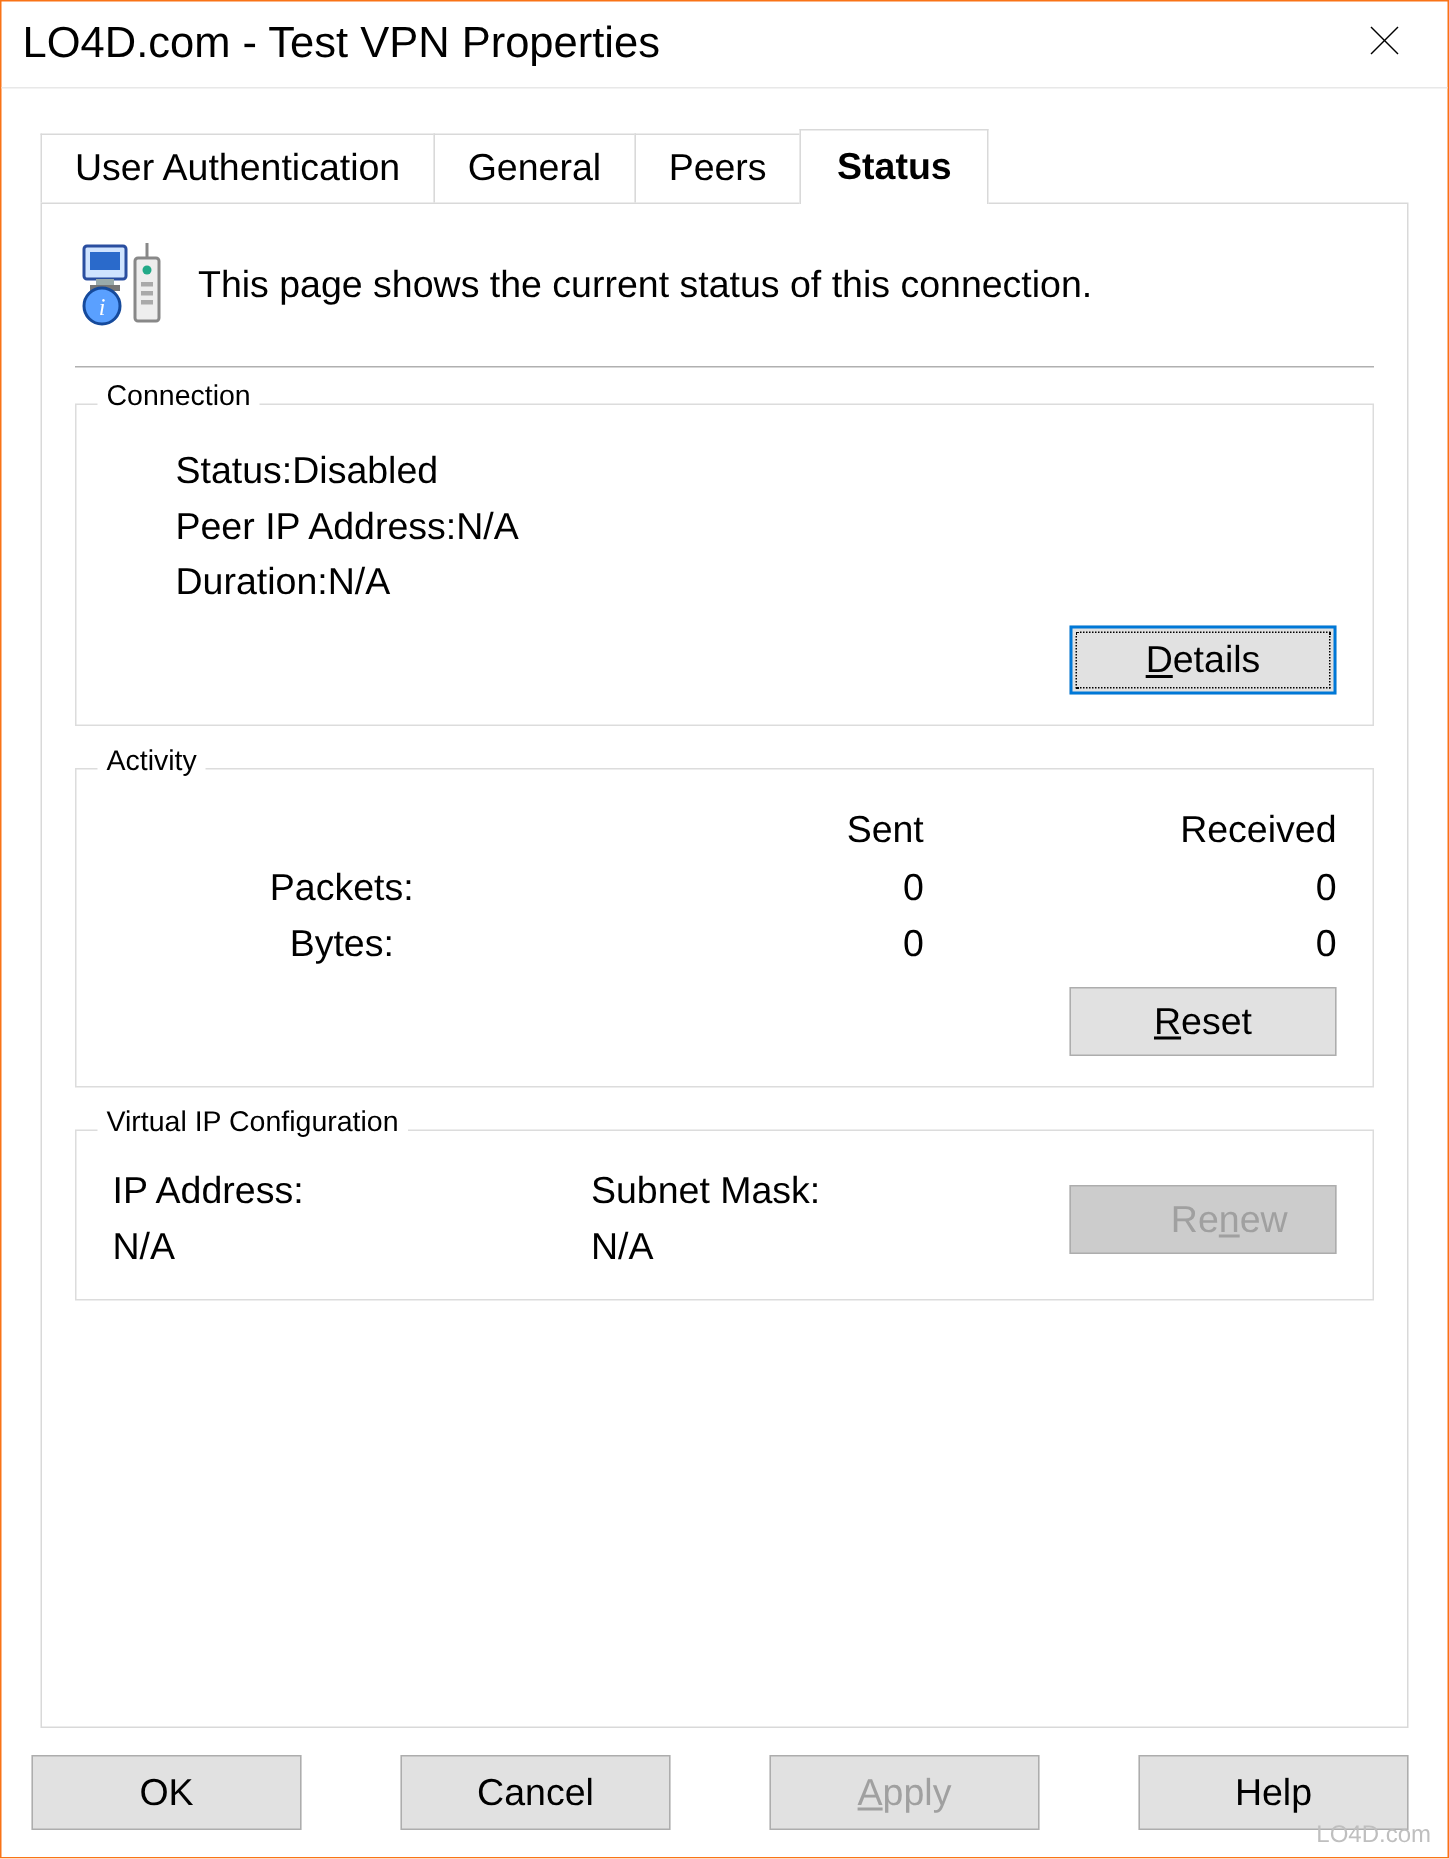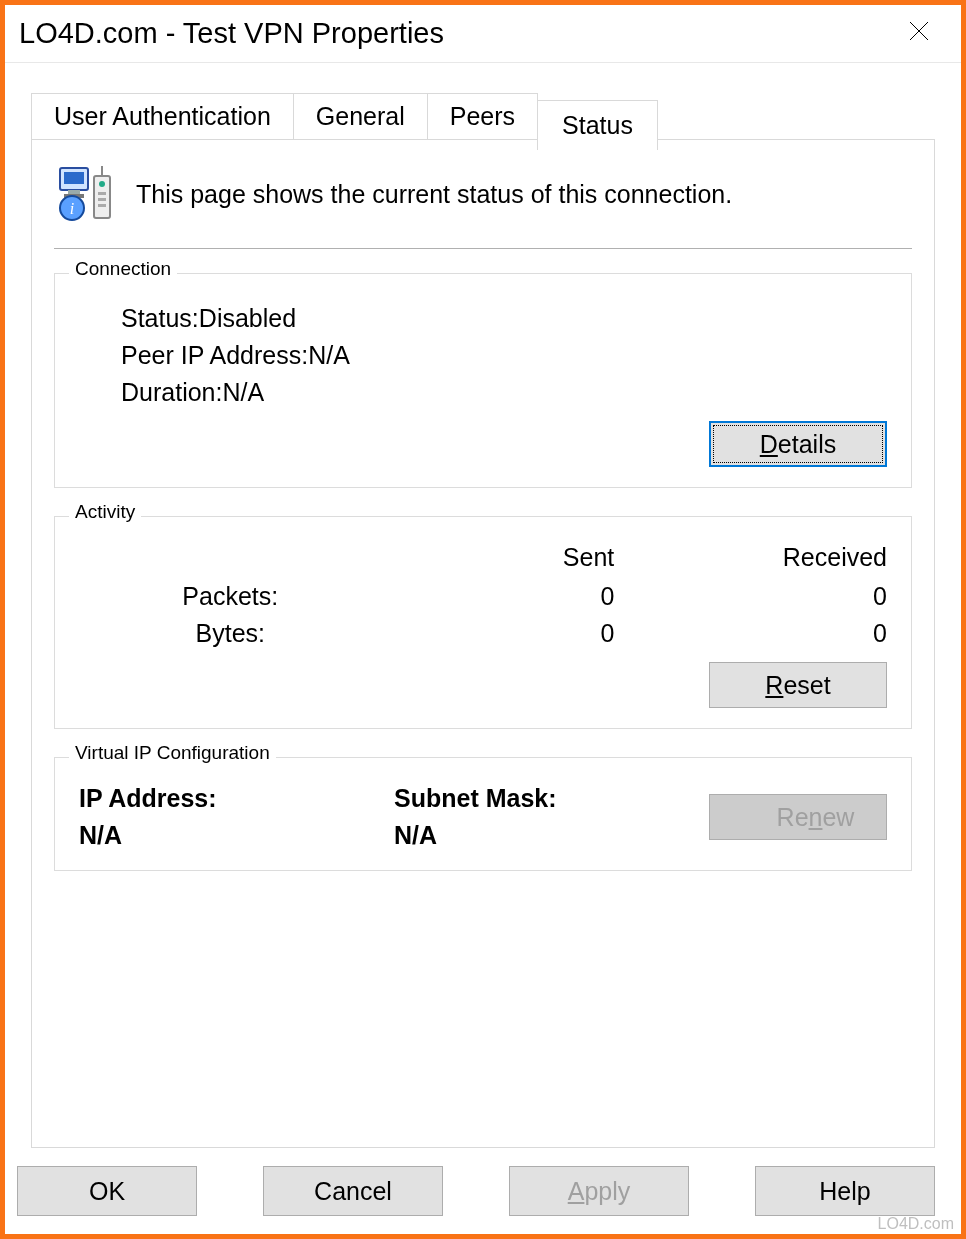--- a/index.html
+++ b/index.html
@@ -6,21 +6,21 @@
   html, body { margin:0; padding:0; }
   body {
     width: 966px;
     height: 1239px;
     font-family: "Segoe UI", Tahoma, sans-serif;
     font-size: 25px;
     background: #fff;
     color: #000;
     overflow: hidden;
   }
-  .window { width:100%; height:100%; display:flex; flex-direction:column; border:5px solid #f97316; }
+  .window { width:100%; height:100%; display:flex; flex-direction:column; border:1px solid #f97316; }
   .titlebar {
     height: 58px;
     display:flex; align-items:center; justify-content:space-between;
     padding: 0 20px 0 14px;
     border-bottom: 1px solid #e8e8e8;
   }
   .titlebar .title { font-size: 29px; font-weight: 400; color:#000; }
   .titlebar .close { font-size: 28px; line-height:1; cursor:pointer; padding:6px 10px; }
   .close svg { width:24px; height:24px; stroke:#000; stroke-width:1; }
   .client { flex:1; padding: 26px 26px 0 26px; display:flex; flex-direction:column; }
@@ -33,21 +33,22 @@
     background:#fff;
     margin-right:-1px;
     position:relative;
     cursor:pointer;
     font-size: 25px;
   }
   .tab.active {
     background:#fff;
     z-index:2;
     padding: 10px 24px 10px 24px;
-    top:11px;
+    top:1px;
+    font-weight:bold;
   }
   .tab-panel {
     border:1px solid #d9d9d9;
     flex:1;
     padding: 20px 22px 0 22px;
     position:relative; z-index:1;
     display:flex; flex-direction:column;
   }
   
   .panel-header { display:flex; align-items:center; gap:18px; padding: 2px 0 22px 0; }
@@ -96,21 +97,21 @@
   
   .activity-head, .activity-row { display:flex; }
   .activity-head > div, .activity-row > div { flex:1; }
   .activity-head .c1, .activity-row .c1 { flex:1.3; text-align:center; }
   .activity-head .c2, .activity-row .c2 { text-align:right; padding-right:40px;}
   .activity-head .c3, .activity-row .c3 { text-align:right; }
   .activity-head { padding-bottom:6px; }
   .activity-row { padding:4px 0; }
   
   .vip-grid { display:flex; }
-  .vip-col { flex:1;font-weight:bold; }
+  .vip-col { flex:1; }
   .vip-col .lbl { padding-bottom:8px; }
   .vip-btn-col { display:flex; align-items:center; justify-content:flex-end; }
   
   .footer {
     height: 86px; padding: 0 26px;
     display:flex; align-items:center; justify-content:flex-end; gap:18px;
     border-top: none;
   }
   .footer .btn { min-width: 180px; height:50px;margin-left:48px; }
   .watermark {

